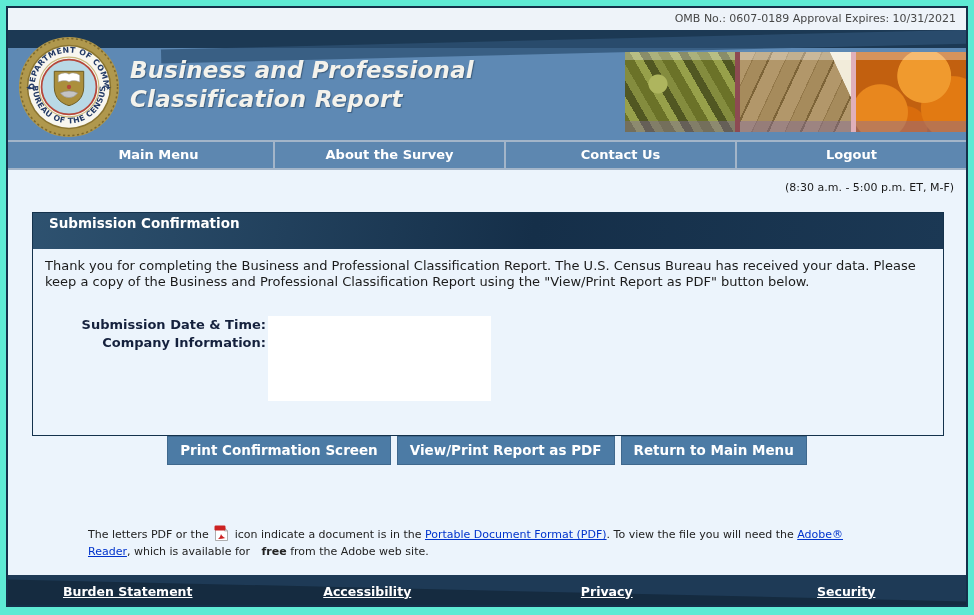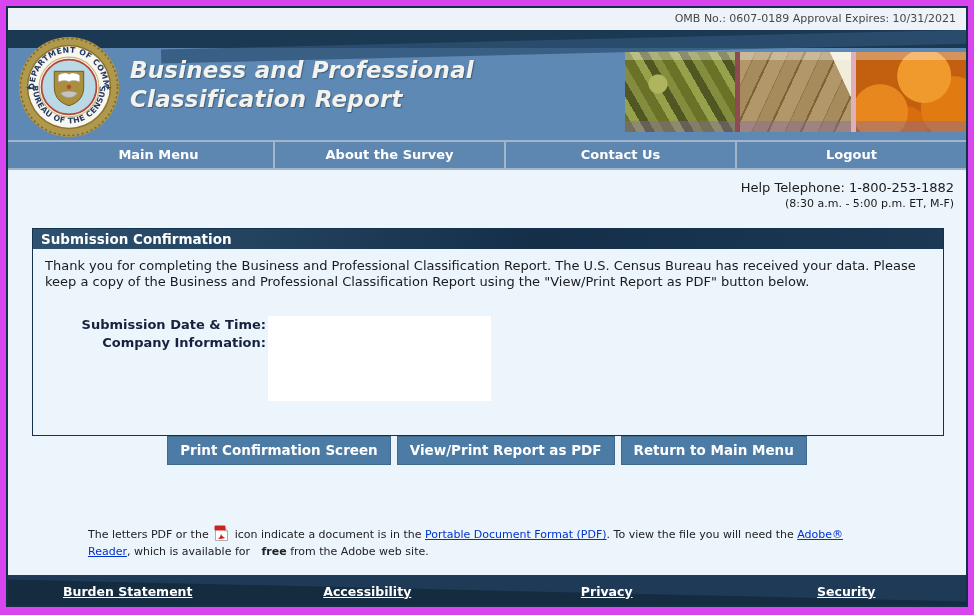--- a/index.html
+++ b/index.html
@@ -2,21 +2,21 @@
 <html><head>
 <meta charset="utf-8">
 <style>
   * { box-sizing: border-box; margin: 0; padding: 0; }
   body {
     width: 974px; height: 615px;
     font-family: "DejaVu Sans", "Liberation Sans", sans-serif;
     background: #5f8bab;
     position: relative; overflow: hidden;
   }
-  .page { position: absolute; left: 0; top: 0; width: 974px; height: 615px; background: #d946ef; }
+  .page { position: absolute; left: 0; top: 0; width: 974px; height: 615px; background: #5eead4; }
   .frame {
     position: absolute; left: 6px; top: 6px; width: 962px; height: 601px;
     border: 2px solid #14304a; background: #ecf4fc; overflow: hidden;
   }
   
   .omb-strip {
     height: 22px; background: #eef3f9; text-align: right;
     font-size: 11px; color: #474747; line-height: 22px; padding-right: 10px;
   }
   
@@ -69,21 +69,21 @@
     color: #ffffff; font-weight: bold; font-size: 13px;
     border-right: 2px solid #a3b5c9; cursor: pointer;
   }
   .nav-item:last-child { border-right: none; }
   
   .content { position: relative; height: 405px; background: #ecf4fc; }
   .help { text-align: right; padding: 10px 12px 0 0; font-size: 13px; color: #1b1b1b; line-height: 16px; }
   .help-line2 { font-size: 11px; color: #1b1b1b; }
   .confirm-box { margin: 16px 22px 0 24px; border: 1px solid #14324c; }
   .confirm-title {
-    height: 20px; line-height: 20px; padding-left: 8px;
+    height: 36px; line-height: 20px; padding-left: 16px;
     background: linear-gradient(100deg, #2e5270 0%, #152f49 55%, #1b3854 100%);
     color: #ffffff; font-weight: bold; font-size: 13.5px;
   }
   .confirm-body { padding: 9px 12px 34px 12px; font-size: 13px; color: #1b1b1b; }
   .confirm-text { line-height: 16px; margin-bottom: 26px; }
   .fields-row { display: flex; }
   .labels-col { width: 221px; text-align: right; font-weight: bold; color: #15213d; line-height: 18px; }
   .company-box { width: 223px; height: 85px; background: #ffffff; margin-left: 2px; }
   .buttons-row { display: flex; justify-content: center; gap: 6px; }
   .btn {
@@ -164,21 +164,20 @@
     <div class="navbar">
       <div class="nav-item">Main Menu</div>
       <div class="nav-item">About the Survey</div>
       <div class="nav-item">Contact Us</div>
       <div class="nav-item">Logout</div>
     </div>
 
     <div class="content">
 
       <div class="help">
-        <div><span>Help Telephone: </span><span>1-800-253-1882</span></div>
         <div class="help-line2">(8:30 a.m. - 5:00 p.m. ET, M-F)</div>
       </div>
 
       <div class="confirm-box">
         <div class="confirm-title">Submission Confirmation</div>
         <div class="confirm-body">
           <div class="confirm-text">Thank you for completing the Business and Professional Classification Report. The U.S. Census Bureau has received your data. Please keep a copy of the Business and Professional Classification Report using the "View/Print Report as PDF" button below.</div>
           <div class="fields-row">
             <div class="labels-col">
               <div>Submission Date &amp; Time:</div>

